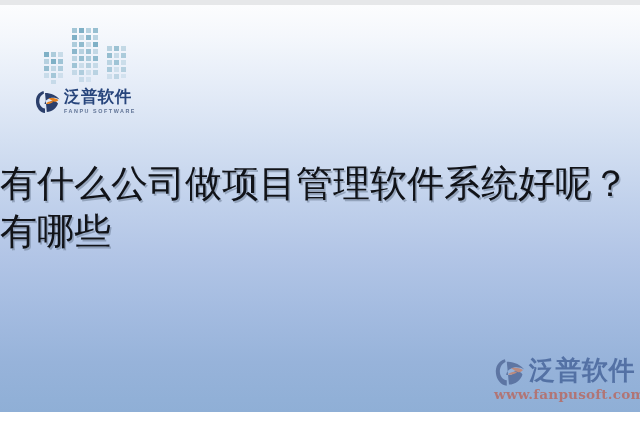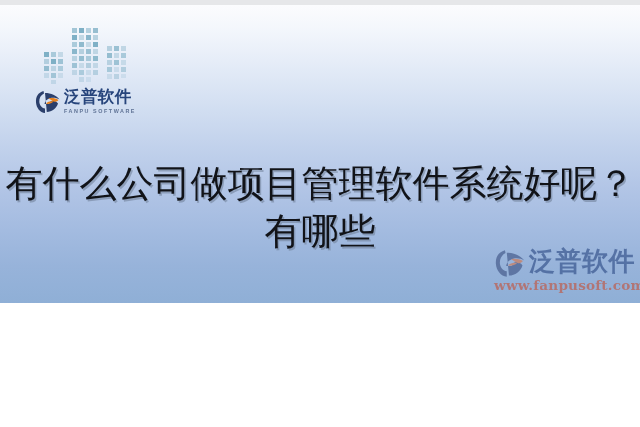--- a/index.html
+++ b/index.html
@@ -3,21 +3,21 @@
 <meta charset="utf-8">
 <style>
   html, body {
     margin: 0;
     padding: 0;
     background: #ffffff;
   }
   #stage {
     position: relative;
     width: 640px;
-    height: 303px;
+    height: 412px;
     overflow: hidden;
     font-family: "Liberation Sans", sans-serif;
   }
 
   
   .bg {
     position: absolute;
     inset: 0;
     background: linear-gradient(to bottom,
         #fdfdfe 0%,
@@ -90,21 +90,20 @@
     white-space: nowrap;
     margin-top: 1px;
   }
 
   
   .headline {
     position: absolute;
     left: 0;
     top: 160px;
     width: 640px;
-    text-align: center;
     font-family: "DejaVu Serif", "Liberation Serif", serif;
     font-size: 37px;
     line-height: 48px;
     color: #111318;
     letter-spacing: 0px;
     text-shadow: 1.5px 1.5px 0.5px rgba(110,125,150,0.55);
     white-space: nowrap;
   }
   .headline .line2 { display: block; font-family: Liberation Serif, serif; }
 

